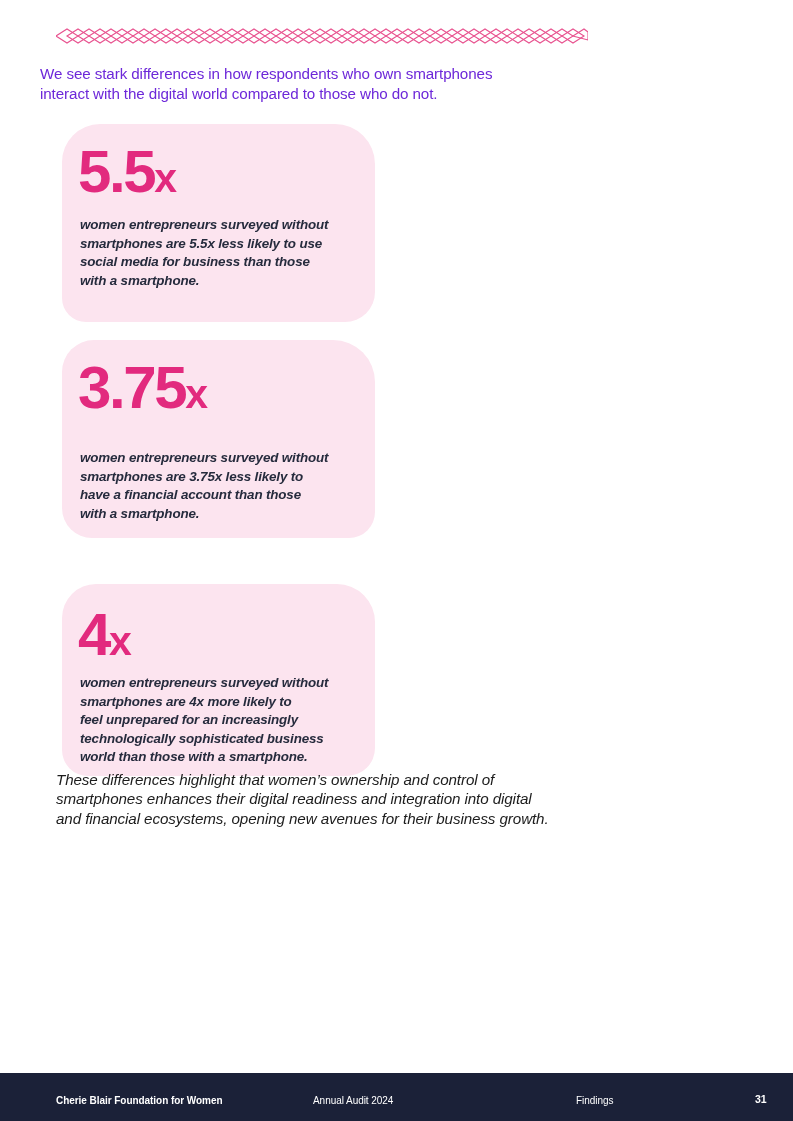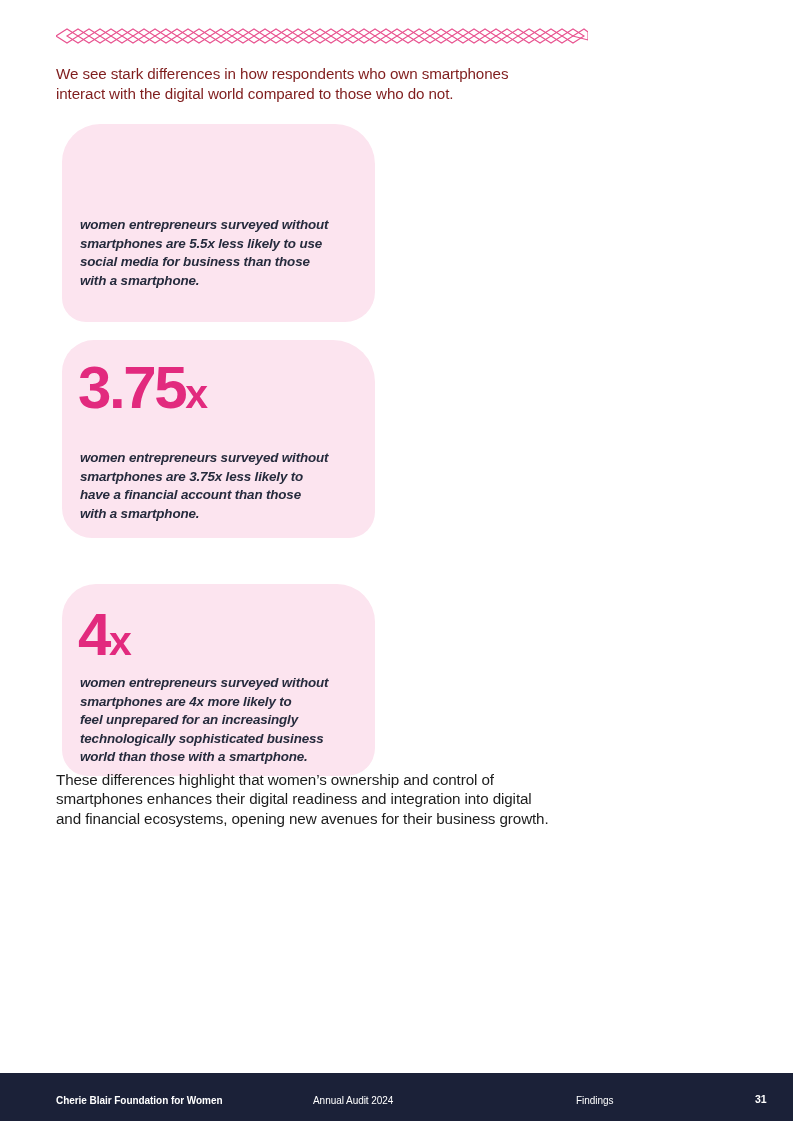--- a/index.html
+++ b/index.html
@@ -28,26 +28,26 @@
     left: 56px;
     top: 24px;
     width: 532px;
     height: 24px;
   }
   .deco-rule svg { display: block; width: 100%; height: 100%; }
 
   
   .intro {
     position: absolute;
-    left: 56px;
+    left: 40px;
     top: 64px;
     width: 480px;
     font-size: 15.2px;
     line-height: 20px;
-    color: #7f1d1d;
+    color: #6d28d9;
     letter-spacing: -0.1px;
   }
   .intro p { margin: 0; }
 
   
   .card {
     position: absolute;
     left: 62px;
     width: 313px;
     background: #FCE4EF;
@@ -106,21 +106,21 @@
   .closing {
     position: absolute;
     left: 56px;
     top: 770px;
     width: 500px;
     font-size: 15.2px;
     line-height: 19.4px;
     color: #1c1c1c;
     letter-spacing: -0.1px;
   }
-  .closing p { margin: 0; }
+  .closing p { margin: 0; font-style: italic; }
 
   
   .footer {
     position: absolute;
     left: 0;
     right: 0;
     bottom: 0;
     height: 48px;
     background: #1B2138;
   }
@@ -195,20 +195,23 @@
       </g>
     </svg>
   </div>
 
   <div class="intro">
     <p>We see stark differences in how respondents who own smartphones</p>
     <p>interact with the digital world compared to those who do not.</p>
   </div>
 
   <div class="card card-1">
+    <div class="stat-number">
+      <span>5.5</span><span class="suffix">x</span>
+    </div>
     <div class="stat-desc">
       <p>women entrepreneurs surveyed without</p>
       <p>smartphones are 5.5x less likely to use</p>
       <p>social media for business than those</p>
       <p>with a smartphone.</p>
     </div>
   </div>
 
   <div class="card card-2">
     <div class="stat-number">

